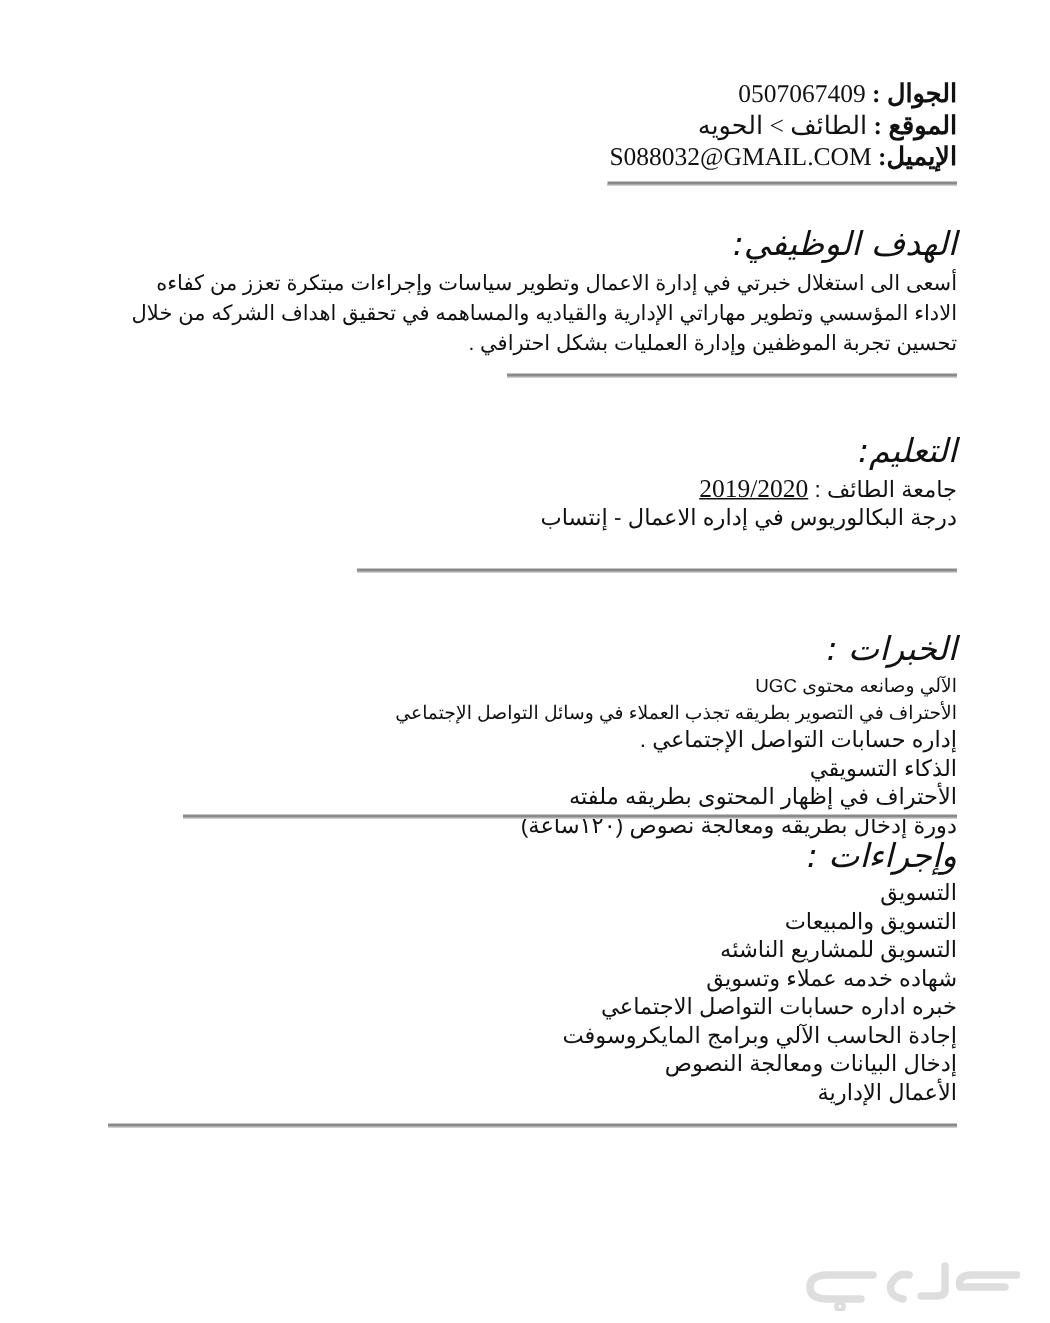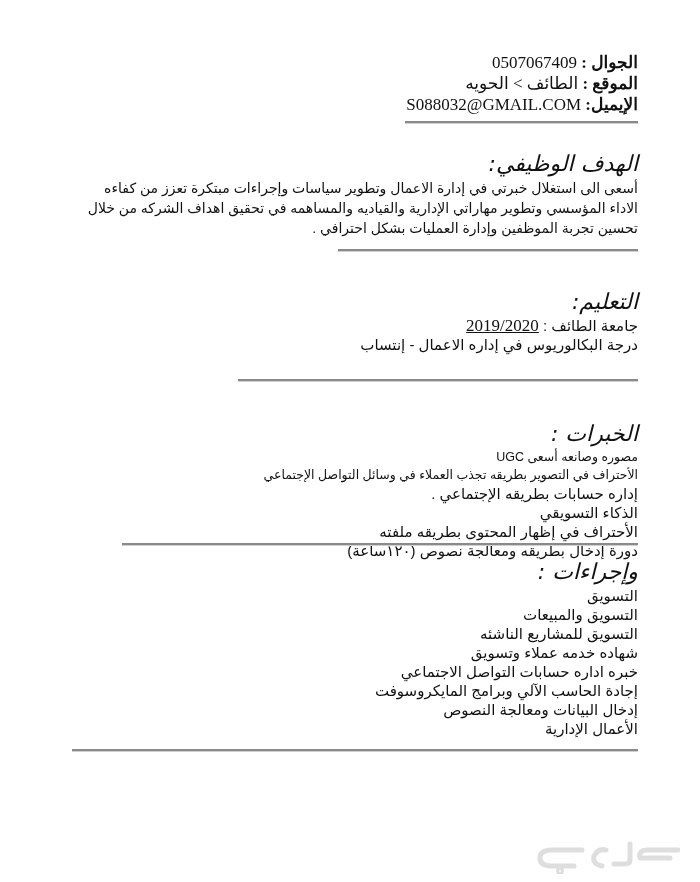--- a/index.html
+++ b/index.html
@@ -114,23 +114,23 @@
     <div class="line">
       <span>جامعة الطائف :</span>
       <span class="num">2019/2020</span>
     </div>
     <div class="line">درجة البكالوريوس في إداره الاعمال - إنتساب</div>
   </div>
   <div class="divider" style="left:238px; width:400px; top:379px;"></div>
 
   <div class="block" style="top:392px;margin-top:28px;">
     <div class="heading">الخبرات :</div>
-    <div class="line small">مصوره وصانعه أسعى UGC</div>
+    <div class="line small">الآلي وصانعه محتوى UGC</div>
     <div class="line small">الأحتراف في التصوير بطريقه تجذب العملاء في وسائل التواصل الإجتماعي</div>
-    <div class="line">إداره حسابات بطريقه الإجتماعي .</div>
+    <div class="line">إداره حسابات التواصل الإجتماعي .</div>
     <div class="line">الذكاء التسويقي</div>
     <div class="line">الأحتراف في إظهار المحتوى بطريقه ملفته</div>
     <div class="line">دورة إدخال بطريقه ومعالجة نصوص (١٢٠ساعة)</div>
   </div>
   <div class="divider" style="left:122px; width:516px; top:543px;"></div>
 
   <div class="block" style="top:558px;">
     <div class="heading">وإجراءات :</div>
     <div class="line">التسويق</div>
     <div class="line">التسويق والمبيعات</div>

